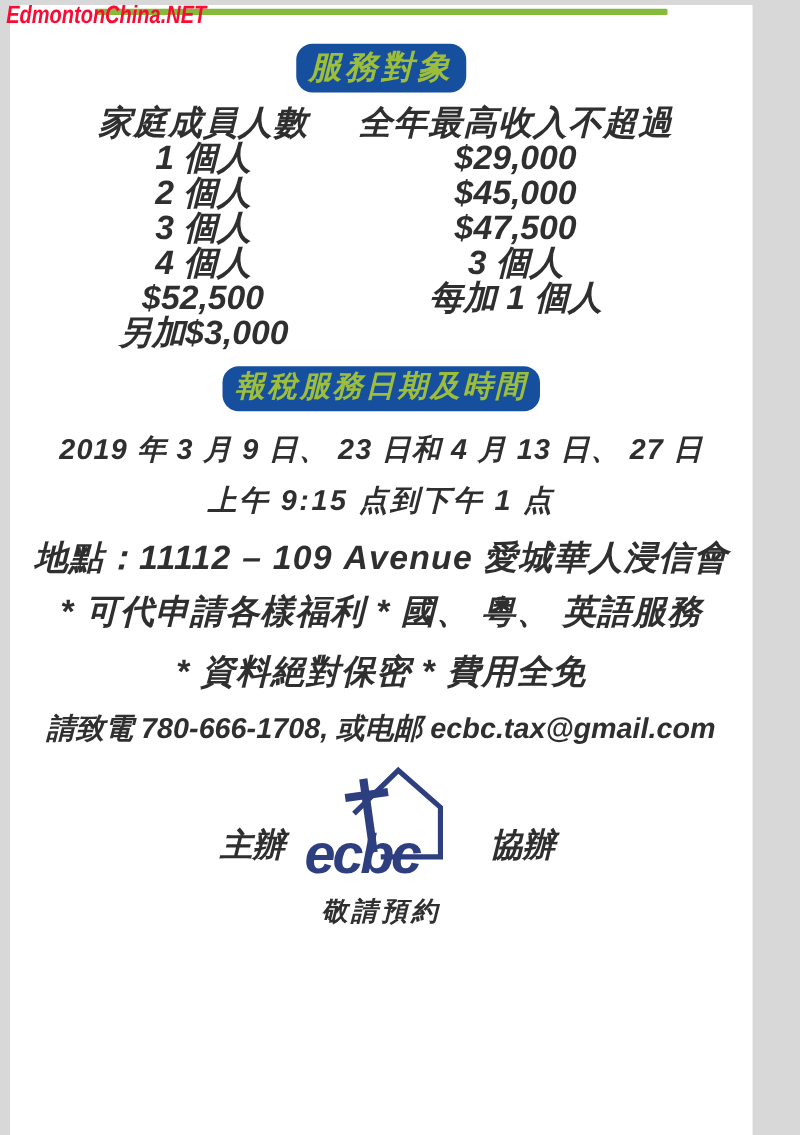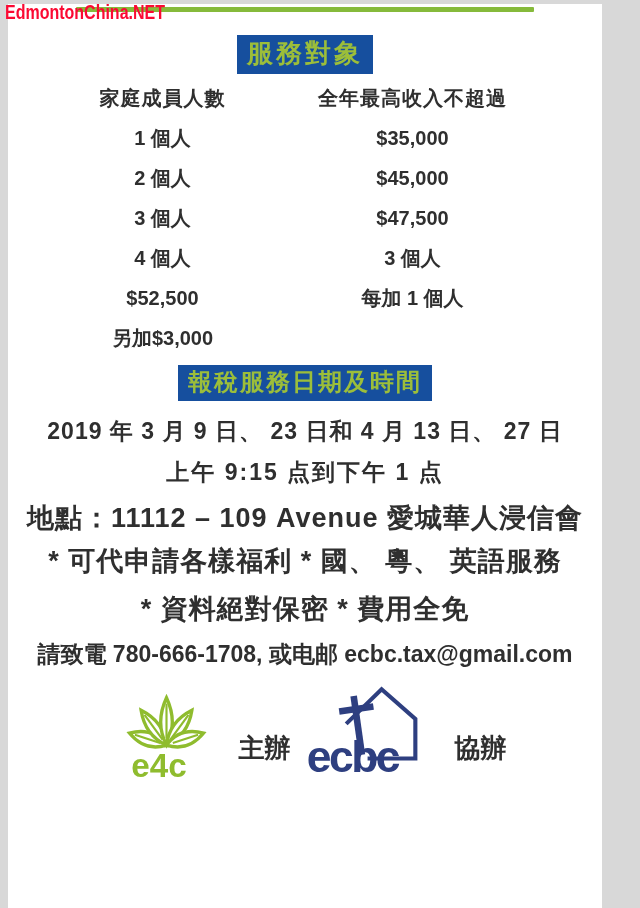--- a/index.html
+++ b/index.html
@@ -2,21 +2,21 @@
 <html style="--watermark_red: #fb0a33; --accent_green: #86ba3b; --badge_blue: #164f9e; --badge_text: #9cbe3a; --text_dark: #2f2f2f; --e4c_green: #8fbc2e; --ecbc_navy: #2e3f80; --page_bg: #ffffff; --frame_gray: #d8d8d8;"><head>
 <meta charset="utf-8">
 <style>
   html,body{margin:0;padding:0;}
   body{
     width:640px;height:908px;overflow:hidden;
     background:var(--frame_gray,#d8d8d8);
     font-family:"Liberation Sans", sans-serif;
     position:relative;
   }
-  .canvas{position:relative;width:612px;height:908px;}
+  .canvas{position:relative;width:612px;height:908px;font-style:italic;}
   .page{
     position:absolute;left:8px;top:4px;right:10px;bottom:0;
     background:var(--page_bg,#ffffff);
     display:flex;flex-direction:column;align-items:center;
   }
   .watermark{
     position:absolute;left:5px;top:1px;z-index:5;
     color:var(--watermark_red,#fb0a33);
     font-weight:800;font-size:20px;letter-spacing:0px;
     transform:scaleX(.80);transform-origin:left top;
@@ -30,31 +30,31 @@
   }
   .title-underline{
     width:458px;height:5px;margin-top:3px;
     background:var(--accent_green,#86ba3b);
     border-radius:1px;
   }
   .badge{
     display:inline-block;
     background:var(--badge_blue,#164f9e);
     color:var(--badge_text,#9cbe3a);
-    font-weight:700;padding:4px 10px 6px 10px;line-height:1.1;
+    font-weight:700;padding:4px 10px 6px 10px;line-height:1.1;border-radius:13px;
   }
   .badge.b1{margin-top:23px;font-size:26px;letter-spacing:3px;}
   .badge.b2{margin-top:13px;font-size:24px;letter-spacing:2px;}
   .badge.b3{margin-top:11px;font-size:23px;letter-spacing:2px;}
   .elig-table{
     margin-top:10px;
     display:grid;grid-template-columns:215px 285px;
-    justify-content:center;row-gap:12px;
+    justify-content:center;row-gap:0;
     color:var(--text_dark,#2f2f2f);
-    font-weight:700;font-size:20px;line-height:28px;
+    font-weight:700;font-size:27px;line-height:28px;
   }
   .elig-table .cell{text-align:center;white-space:nowrap;}
   .elig-table .head{letter-spacing:1px;}
   .dates{
     margin-top:15px;color:var(--text_dark,#2f2f2f);
     font-size:23px;font-weight:700;line-height:30px;white-space:nowrap;letter-spacing:1px;
   }
   .time{
     margin-top:11px;color:var(--text_dark,#2f2f2f);
     font-size:23px;font-weight:700;line-height:30px;letter-spacing:2px;
@@ -99,21 +99,21 @@
 
     <div class="title-underline"></div>
 
     <div class="badge b1">服務對象</div>
 
     <div class="elig-table">
       <div class="cell head">家庭成員人數</div>
       <div class="cell head">全年最高收入不超過</div>
 
       <div class="cell">1 個人</div>
-      <div class="cell">$35,000</div>
+      <div class="cell">$29,000</div>
 
       <div class="cell">2 個人</div>
       <div class="cell">$45,000</div>
 
       <div class="cell">3 個人</div>
       <div class="cell">$47,500</div>
 
       <div class="cell">4 個人</div>
 
       <div class="cell">3 個人</div>
@@ -130,63 +130,35 @@
     <div class="address">地點：11112 – 109 Avenue 愛城華人浸信會</div>
 
     <div class="note n2">* 可代申請各樣福利 * 國、 粵、 英語服務</div>
     <div class="note n1">* 資料絕對保密 * 費用全免</div>
 
 
     <div class="contact">請致電 780-666-1708, 或电邮 ecbc.tax@gmail.com</div>
 
     <div class="logos-row">
       <div class="logo-block">
-        <span>
-          <svg width="125" height="108" viewBox="0 0 150 130">
-            <g fill="#ffffff" stroke="#8fbc2e" stroke-width="4">
-              <g transform="translate(75,88)">
-                <g transform="rotate(-72)">
-                    <path d="M0 0 Q 16 -22 0 -47 Q -16 -22 0 0 Z"></path>
-                    <line x1="0" y1="-8" x2="0" y2="-40" stroke-width="2.6"></line>
-                  </g>
-                <g transform="rotate(-36)">
-                    <path d="M0 0 Q 14 -25 0 -52 Q -14 -25 0 0 Z"></path>
-                    <line x1="0" y1="-8" x2="0" y2="-45" stroke-width="2.6"></line>
-                  </g>
-                <g transform="rotate(0)">
-                    <path d="M0 0 Q 14 -27 0 -57 Q -14 -27 0 0 Z"></path>
-                    <line x1="0" y1="-8" x2="0" y2="-50" stroke-width="2.6"></line>
-                  </g>
-                <g transform="rotate(36)">
-                    <path d="M0 0 Q 14 -25 0 -52 Q -14 -25 0 0 Z"></path>
-                    <line x1="0" y1="-8" x2="0" y2="-45" stroke-width="2.6"></line>
-                  </g>
-                <g transform="rotate(72)">
-                    <path d="M0 0 Q 16 -22 0 -47 Q -16 -22 0 0 Z"></path>
-                    <line x1="0" y1="-8" x2="0" y2="-40" stroke-width="2.6"></line>
-                  </g>
-              </g>
-            </g>
-            <text x="66" y="126" text-anchor="middle" font-size="40" font-weight="bold" fill="#8fbc2e">e4c</text>
-          </svg>
-        </span>
         <span class="org-label">主辦</span>
       </div>
       <div class="logo-block">
         <span>
           <svg width="140" height="104" viewBox="0 0 170 126">
             <g stroke="#2e3f80" fill="none">
               <polyline points="50,58 93,16 134,52 134,100 76,100" stroke-width="5"></polyline>
               <g transform="rotate(-8 62 45)">
                 <line x1="62" y1="24" x2="62" y2="96" stroke-width="8"></line>
                 <line x1="42" y1="40" x2="84" y2="40" stroke-width="8"></line>
               </g>
             </g>
             <text x="2" y="116" font-size="54" font-weight="bold" fill="#2e3f80" letter-spacing="-3">ecbc</text>
           </svg>
         </span>
         <span class="org-label">協辦</span>
       </div>
     </div>
 
+    <div class="footer-note">敬請預約</div>
 
   </div>
 </div>
 
 </body></html>

